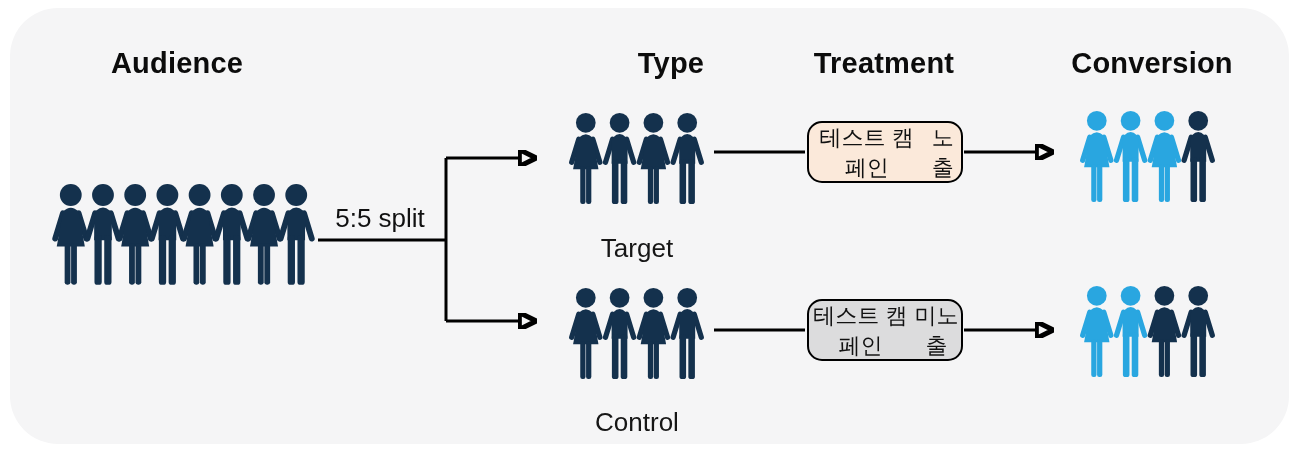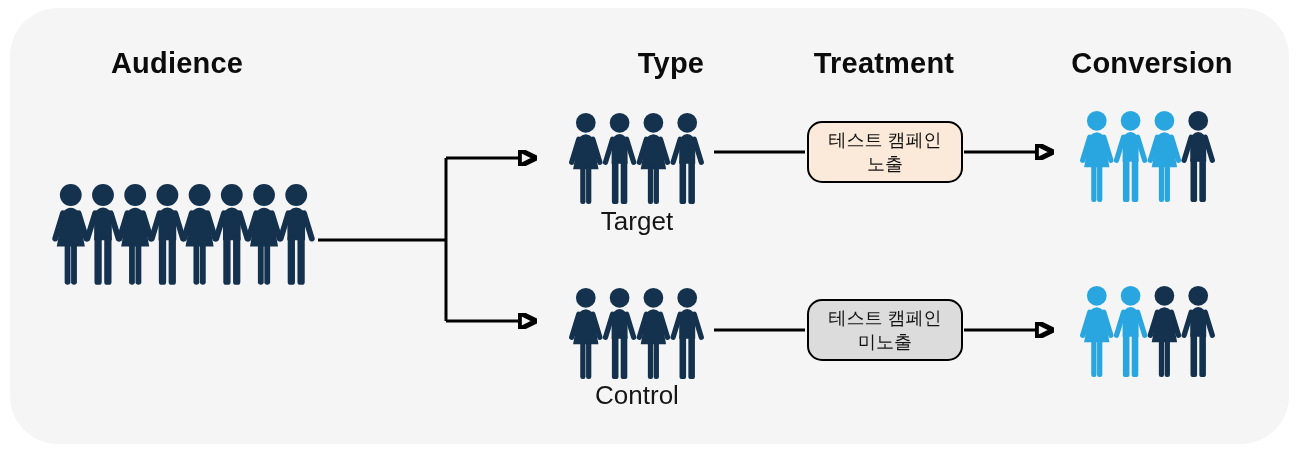--- a/index.html
+++ b/index.html
@@ -52,34 +52,35 @@
   #grp-control   { left: 567px; top: 287px; }
   #grp-conv-top  { left: 1078px; top: 110px; }
   #grp-conv-bot  { left: 1078px; top: 285px; }
   .glabel {
     position: absolute;
     left: 637px;
     transform: translateX(-50%);
     font-size: 26px;
     color: #161616;
     white-space: nowrap;
+    margin-top: 27px;
   }
   #lbl-target  { top: 206px; }
   #lbl-control { top: 380px; }
   .tbox {
     position: absolute;
     left: 807px;
     width: 152px; height: 58px;
     border: 2.5px solid #000;
     border-radius: 15px;
     display: flex;
-    flex-direction: column;
-    align-items: center;
+    flex-direction: row;
+    align-items: flex-start;
     justify-content: center;
-    font-size: 18px;
+    font-size: 22px;
     line-height: 1.35;
     color: #111;
     text-align: center;
   }
   #tbox-exposed   { top: 121px; }
   #tbox-unexposed { top: 299px; }
 </style>
 </head>
 <body>
 
@@ -101,20 +102,21 @@
     <path d="M964 152 H1038" marker-end="url(#arrowhead)" stroke="#000000"></path>
     <path d="M714 330 H805" stroke="#000000"></path>
     <path d="M964 330 H1038" marker-end="url(#arrowhead)" stroke="#000000"></path>
   </svg>
 
   <div class="hdr" id="hdr-audience">Audience</div>
   <div class="hdr" id="hdr-type">Type</div>
   <div class="hdr" id="hdr-treatment">Treatment</div>
   <div class="hdr" id="hdr-conversion">Conversion</div>
 
+  <div class="split-label">5:5 split</div>
 
   <div class="group" id="grp-audience"><svg viewBox="0 0 257 100" width="267" height="104" xmlns="http://www.w3.org/2000/svg">
         <circle cx="20" cy="11.5" r="10.5" fill="#14314D"></circle>
         <path d="M12.5 29 L5 53.5" stroke="#14314D" stroke-width="5.6" stroke-linecap="round" fill="none"></path>
         <path d="M27.5 29 L35 53.5" stroke="#14314D" stroke-width="5.6" stroke-linecap="round" fill="none"></path>
         <path d="M12.5 27.5 Q20 20 27.5 27.5 L33.5 61 L6.5 61 Z" fill="#14314D"></path>
         <rect x="14.1" y="58" width="5.6" height="40" rx="2.4" fill="#14314D"></rect>
         <rect x="20.3" y="58" width="5.6" height="40" rx="2.4" fill="#14314D"></rect>
         <circle cx="51" cy="11.5" r="10.5" fill="#14314D"></circle>
         <path d="M43.5 29 L36 53.5" stroke="#14314D" stroke-width="5.6" stroke-linecap="round" fill="none"></path>

